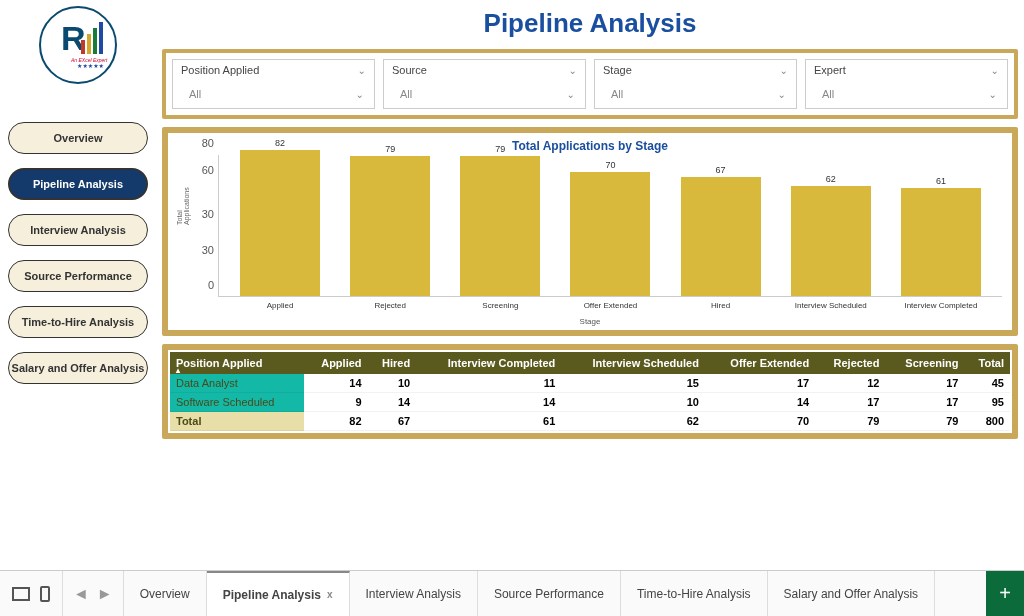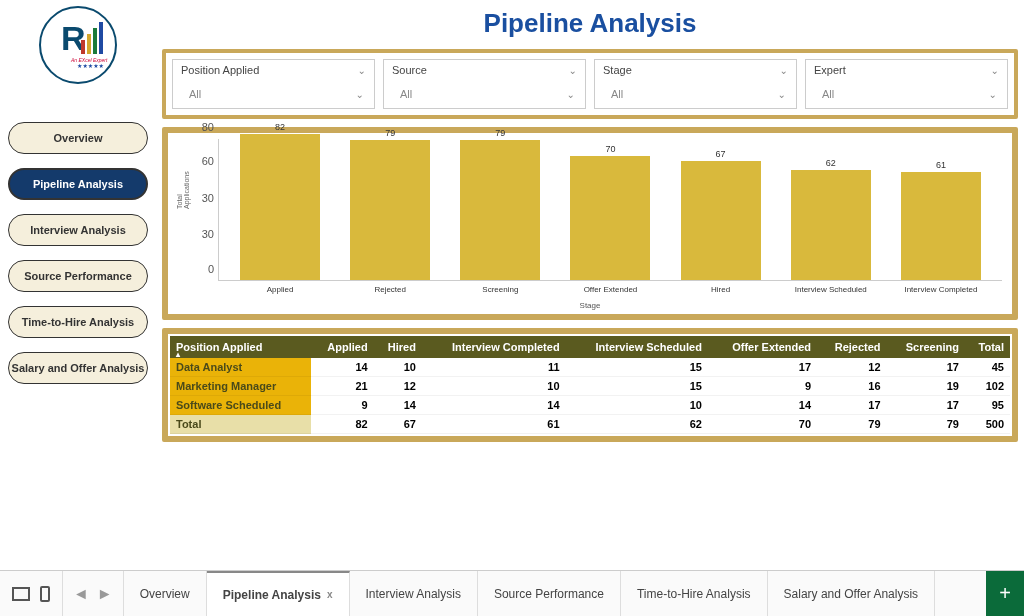--- a/index.html
+++ b/index.html
@@ -40,21 +40,21 @@
   .bar-cat { position:absolute; bottom:-14px; font-size:8px; color:#333; text-align:center; width:100px; }
   .x-lab { text-align:center; font-size:8px; color:#555; margin-top:2px; }
 
   .table-wrap { border:6px solid #c9a85a; border-radius:2px; margin:0 6px 0 6px; padding:2px; background:#fff; }
   table { width:100%; border-collapse:collapse; font-size:11px; }
   thead th { background:#5a5a1f; color:#fff; font-weight:700; padding:5px 6px; text-align:left; white-space:nowrap; }
   thead th:first-child { position:relative; }
   thead th:first-child::after { content:"▴"; font-size:8px; position:absolute; left:6px; bottom:-1px; color:#fff;}
   thead th.num, tbody td.num { text-align:right; }
   tbody td { padding:3px 6px; border-bottom:1px solid rgba(0,0,0,0.05);font-weight:bold;}
-  tbody td:first-child { background:#eab308; color:#4a4a1a; font-weight:700; }
+  tbody td:first-child { background:#14b8a6; color:#4a4a1a; font-weight:400; }
   tbody tr.total td { border-top:1px solid #999; font-weight:600;}
   tbody tr.total td:first-child { background:#e8dfa8; }
 
   
   .tabs-bar { position:absolute; left:0; right:0; bottom:0; height:46px; border-top:1px solid #ccc; display:flex; align-items:stretch; background:#fafafa; }
   .tabs-nav-icons { display:flex; align-items:center; gap:8px; padding:0 10px; border-right:1px solid #ddd; }
   .tabs-nav-icons span { color:#999; cursor:default; }
   .page-tabs { display:flex; align-items:stretch; }
   .page-tab { padding:0 16px; display:flex; align-items:center; font-size:12px; color:#444; border-right:1px solid #ddd; cursor:pointer; position:relative; }
   .page-tab.active { background:#fff; font-weight:600; border-top:2px solid #888;}
@@ -129,27 +129,28 @@
           <span class="chev">⌄</span>
         </div>
         <div class="filter-value">
           <span>All</span>
           <span class="chev">⌄</span>
         </div>
       </div>
     </div>
 
   <div class="chart-wrap">
+    <div class="chart-title">Total Applications by Stage</div>
     <div class="chart-body">
       <div class="y-axis" id="y-axis">
         <span class="ylab">Total Applications</span>
       <span class="tick" style="bottom: 18px;">0</span>
           <span class="tick" style="bottom: 53.5px;">30</span>
           <span class="tick" style="bottom: 89px;">30</span>
-          <span class="tick" style="bottom: 126px;">60</span>
+          <span class="tick" style="bottom: 133px;">60</span>
           <span class="tick" style="bottom: 160px;">80</span>
         </div>
       <div class="bars" id="bars">
           <div class="bar-col" style="position: relative;">
             <div class="bar-val">82</div>
             <div class="bar-rect" style="height:145.54999999999998px"></div>
             <div class="bar-cat">Applied</div>
           </div>
           <div class="bar-col" style="position: relative;">
             <div class="bar-val">79</div>
@@ -207,51 +208,40 @@
             <td class="num">14</td>
             <td class="num">10</td>
             <td class="num">11</td>
             <td class="num">15</td>
             <td class="num">17</td>
             <td class="num">12</td>
             <td class="num">17</td>
             <td class="num">45</td>
           </tr>
           <tr>
-            <td>Marketing Manager</td>
-            <td class="num">21</td>
-            <td class="num">12</td>
-            <td class="num">10</td>
-            <td class="num">15</td>
-            <td class="num">9</td>
-            <td class="num">16</td>
-            <td class="num">19</td>
-            <td class="num">102</td>
-          </tr>
-          <tr>
             <td>Software Scheduled</td>
             <td class="num">9</td>
             <td class="num">14</td>
             <td class="num">14</td>
             <td class="num">10</td>
             <td class="num">14</td>
             <td class="num">17</td>
             <td class="num">17</td>
             <td class="num">95</td>
           </tr>
           <tr class="total">
             <td>Total</td>
             <td class="num">82</td>
             <td class="num">67</td>
             <td class="num">61</td>
             <td class="num">62</td>
             <td class="num">70</td>
             <td class="num">79</td>
             <td class="num">79</td>
-            <td class="num">500</td>
+            <td class="num">800</td>
           </tr>
         </tbody>
     </table>
   </div>
 </div>
 
 <div class="tabs-bar">
   <div class="device-icons">
     <span></span>
     <span class="mobile"></span>

